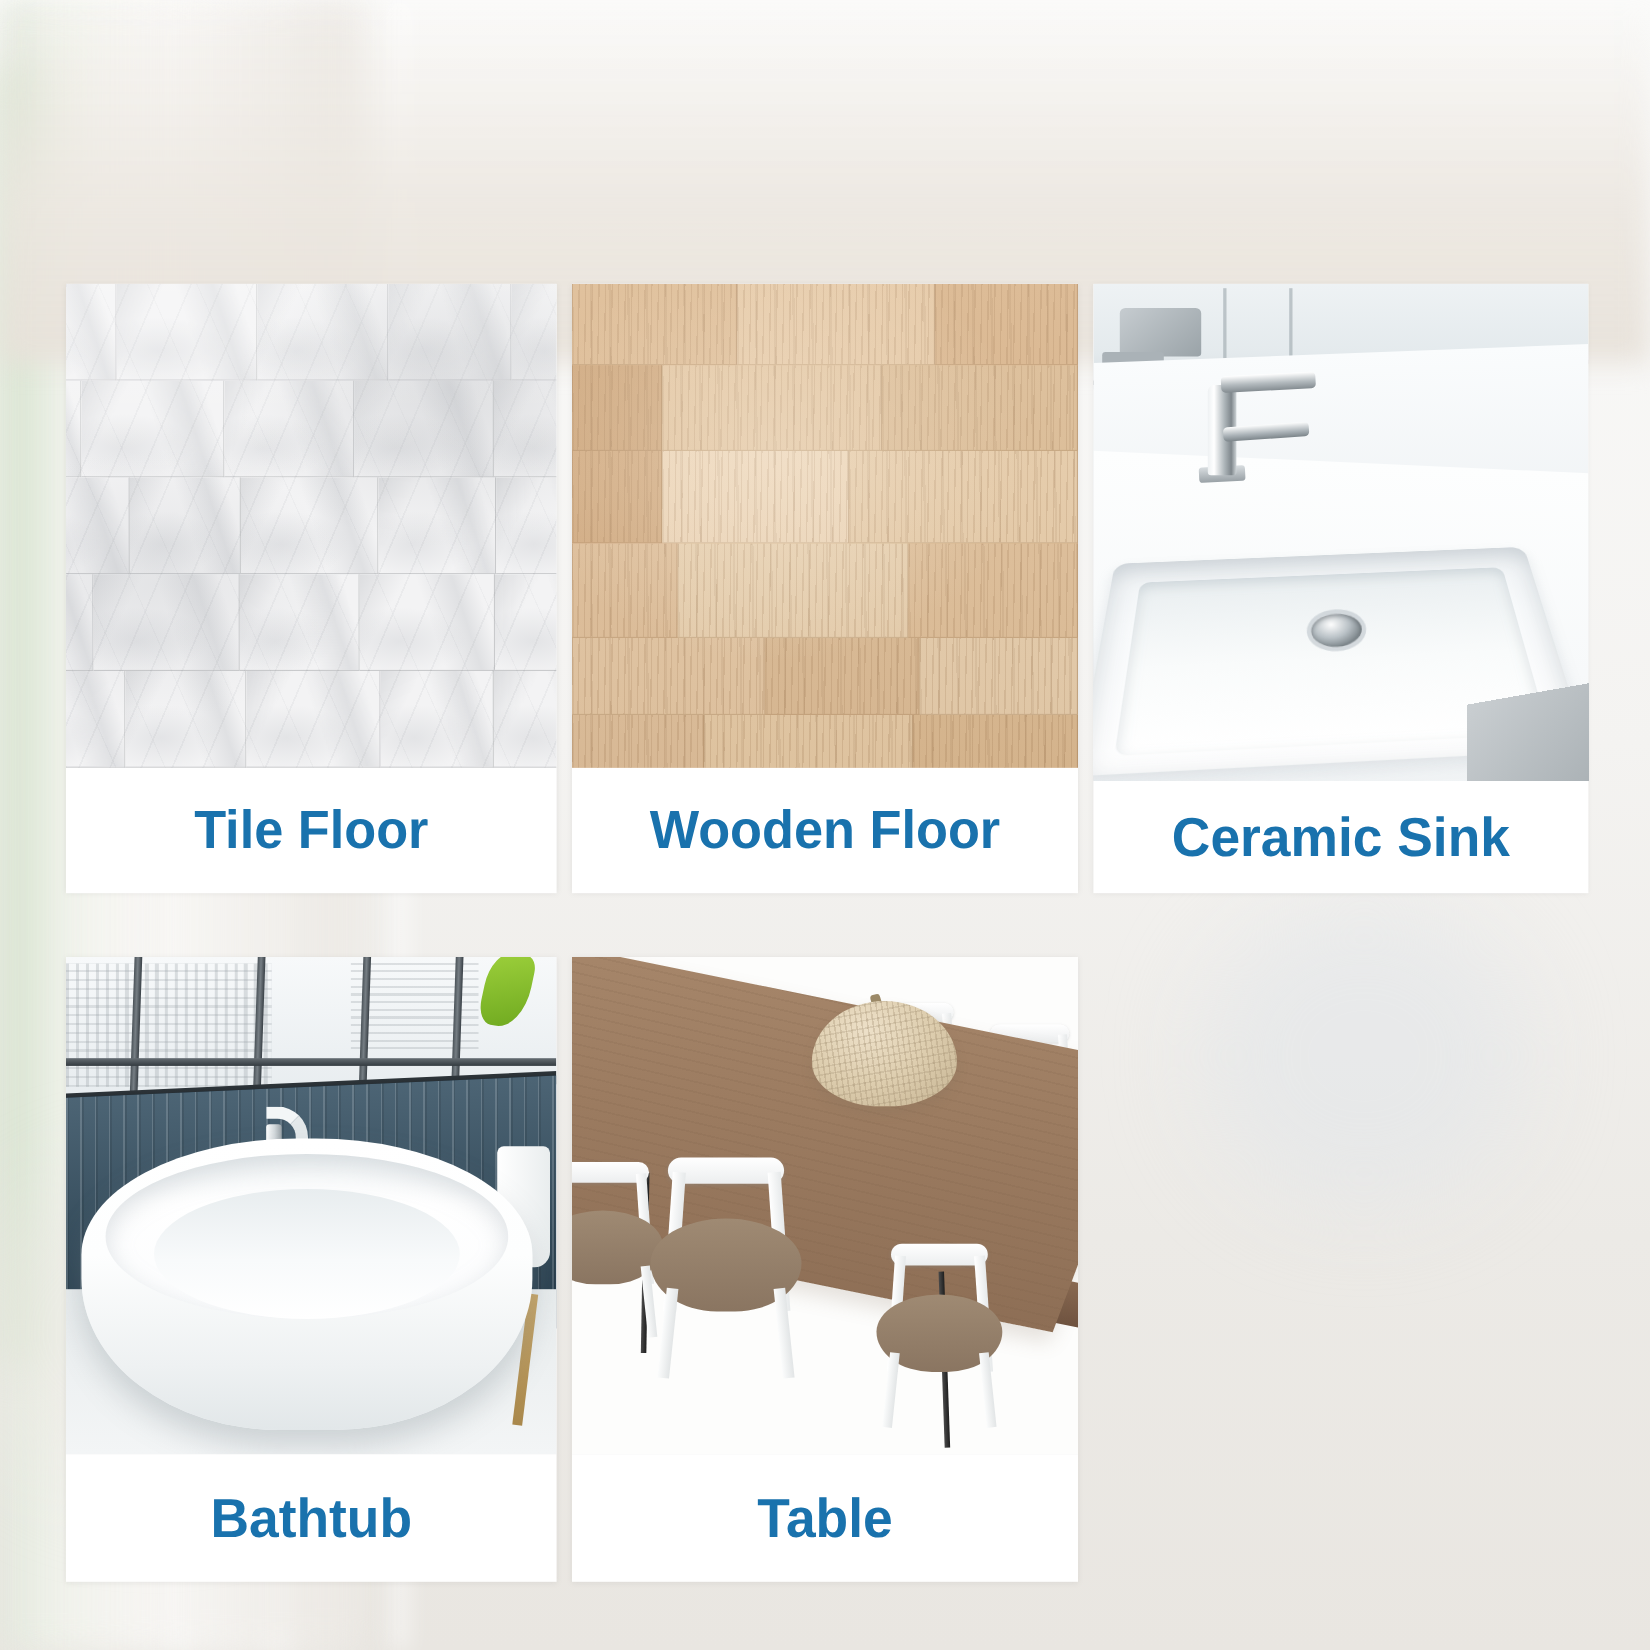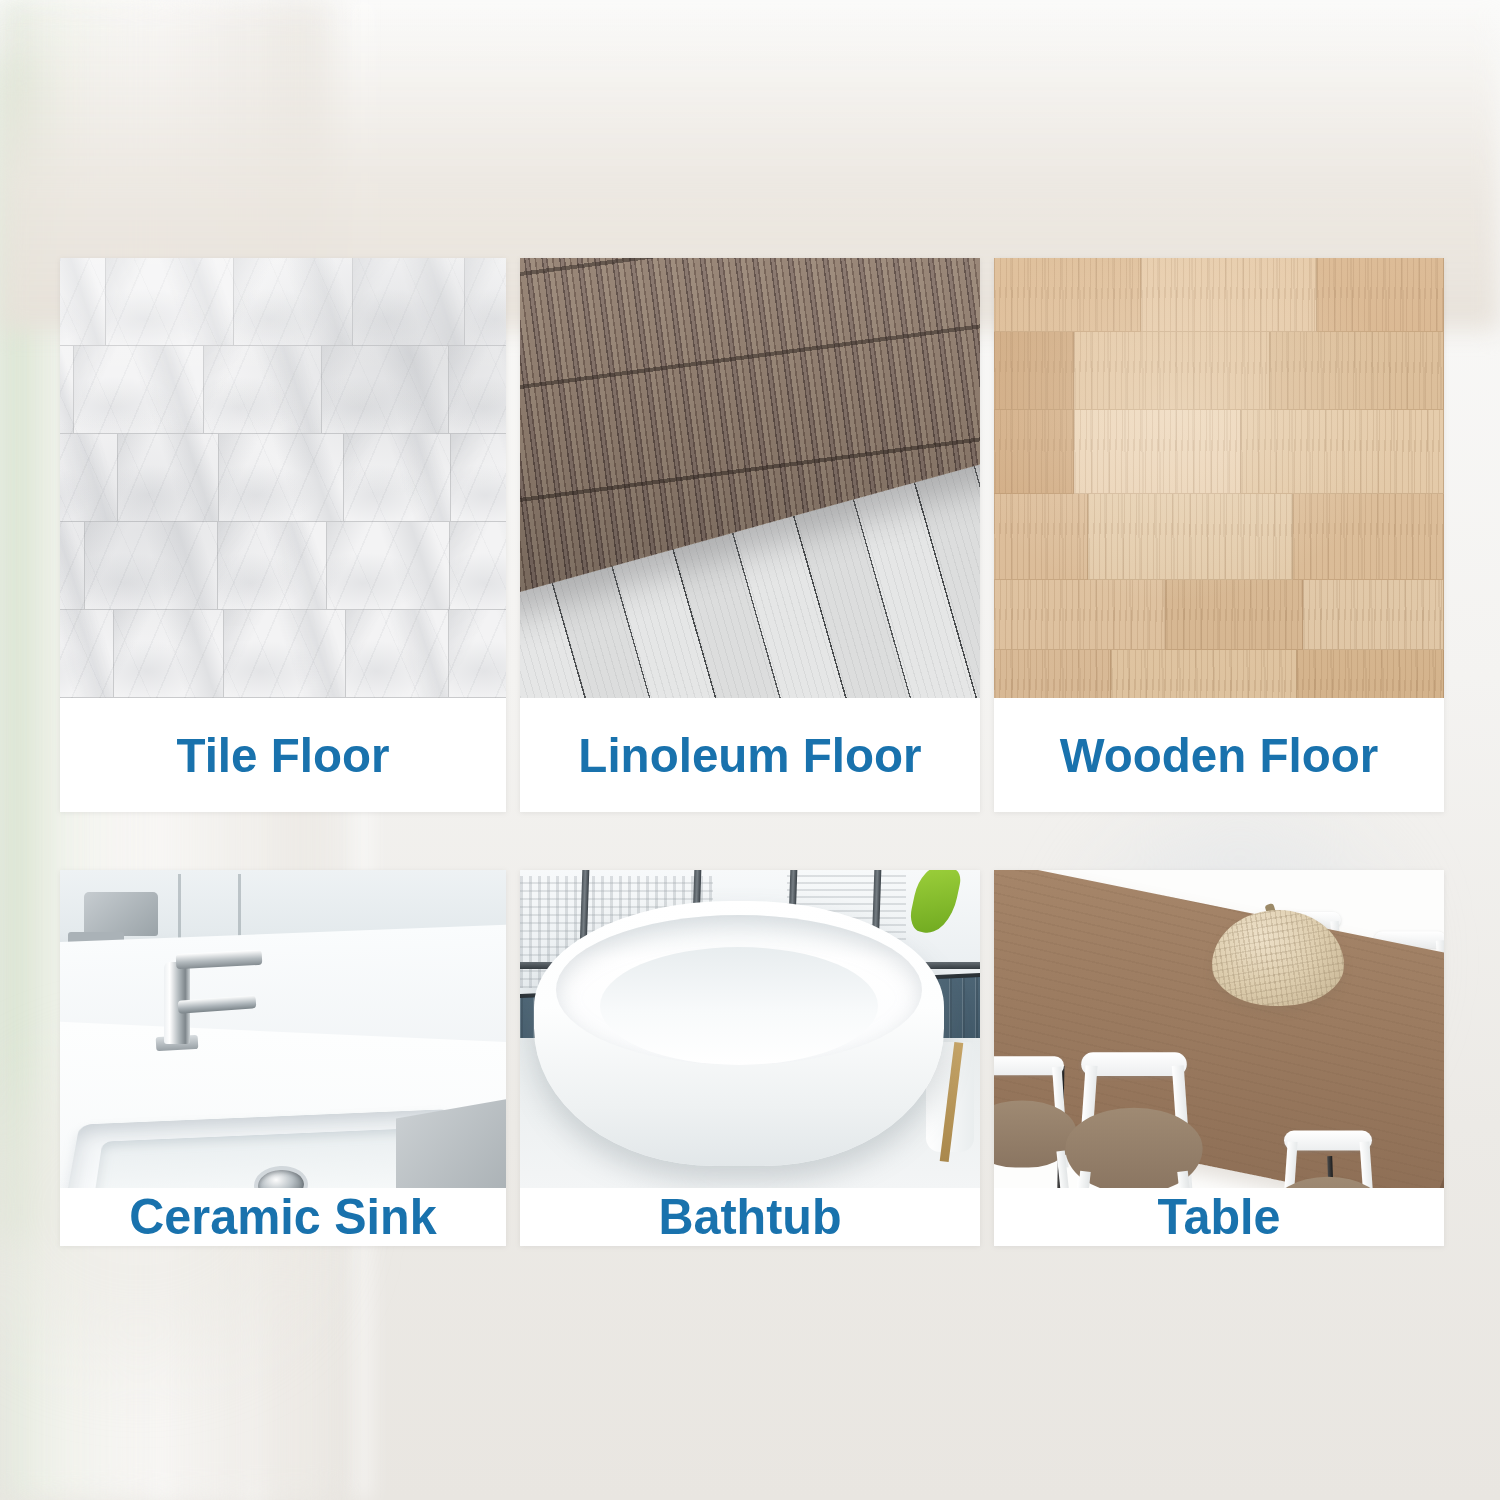--- a/index.html
+++ b/index.html
@@ -99,21 +99,21 @@
     line-height:1;
     transform:scaleX(0.93);
     text-shadow:0 2px 5px rgba(20,70,110,0.35);
     white-space:nowrap;
   }
 
   
   .grid {
     position:absolute;
     left:60px; top:258px;
-    width:1384px; height:988px;
+    width:1384px; height:1180px;
     display:grid;
     grid-template-columns:446px 1fr 450px;
     grid-template-rows:554px 1fr;
     column-gap:14px;
     row-gap:58px;
   }
   .card {
     position:relative;
     background:#ffffff;
     display:flex; flex-direction:column;
@@ -595,38 +595,20 @@
             <div class="tile-unit" style="width:148px;"></div>
           </div>
 
           <div class="tile-veins"></div>
           <div class="tile-shade"></div>
         </div>
       </div>
       <div class="card-label">Tile Floor</div>
     </div>
 
-    <div class="card">
-      <div class="card-media">
-        <div class="lino-scene">
-          <div class="lino-floor"></div>
-          <div class="lino-floor-grain"></div>
-          <div class="lino-edge"></div>
-          <div class="lino-sheet">
-            <div class="lino-sheet-planks"></div>
-            <div class="lino-sheet-light"></div>
-          </div>
-          <div class="lino-roll">
-            <div class="lino-roll-shade"></div>
-          </div>
-
-        </div>
-      </div>
-      <div class="card-label">Linoleum Floor</div>
-    </div>
 
     <div class="card">
       <div class="card-media">
         <div class="wood-scene">
           <div class="wood-row" style="top:0px;height:74px;">
             <div class="wood-plank" style="width:150px;background:#ddbb94;"></div>
             <div class="wood-plank" style="width:180px;background:#e5c8a5;"></div>
             <div class="wood-plank" style="width:130px;background:#d9b58d;"></div>
           </div>
           <div class="wood-row" style="top:74px;height:78px;">

